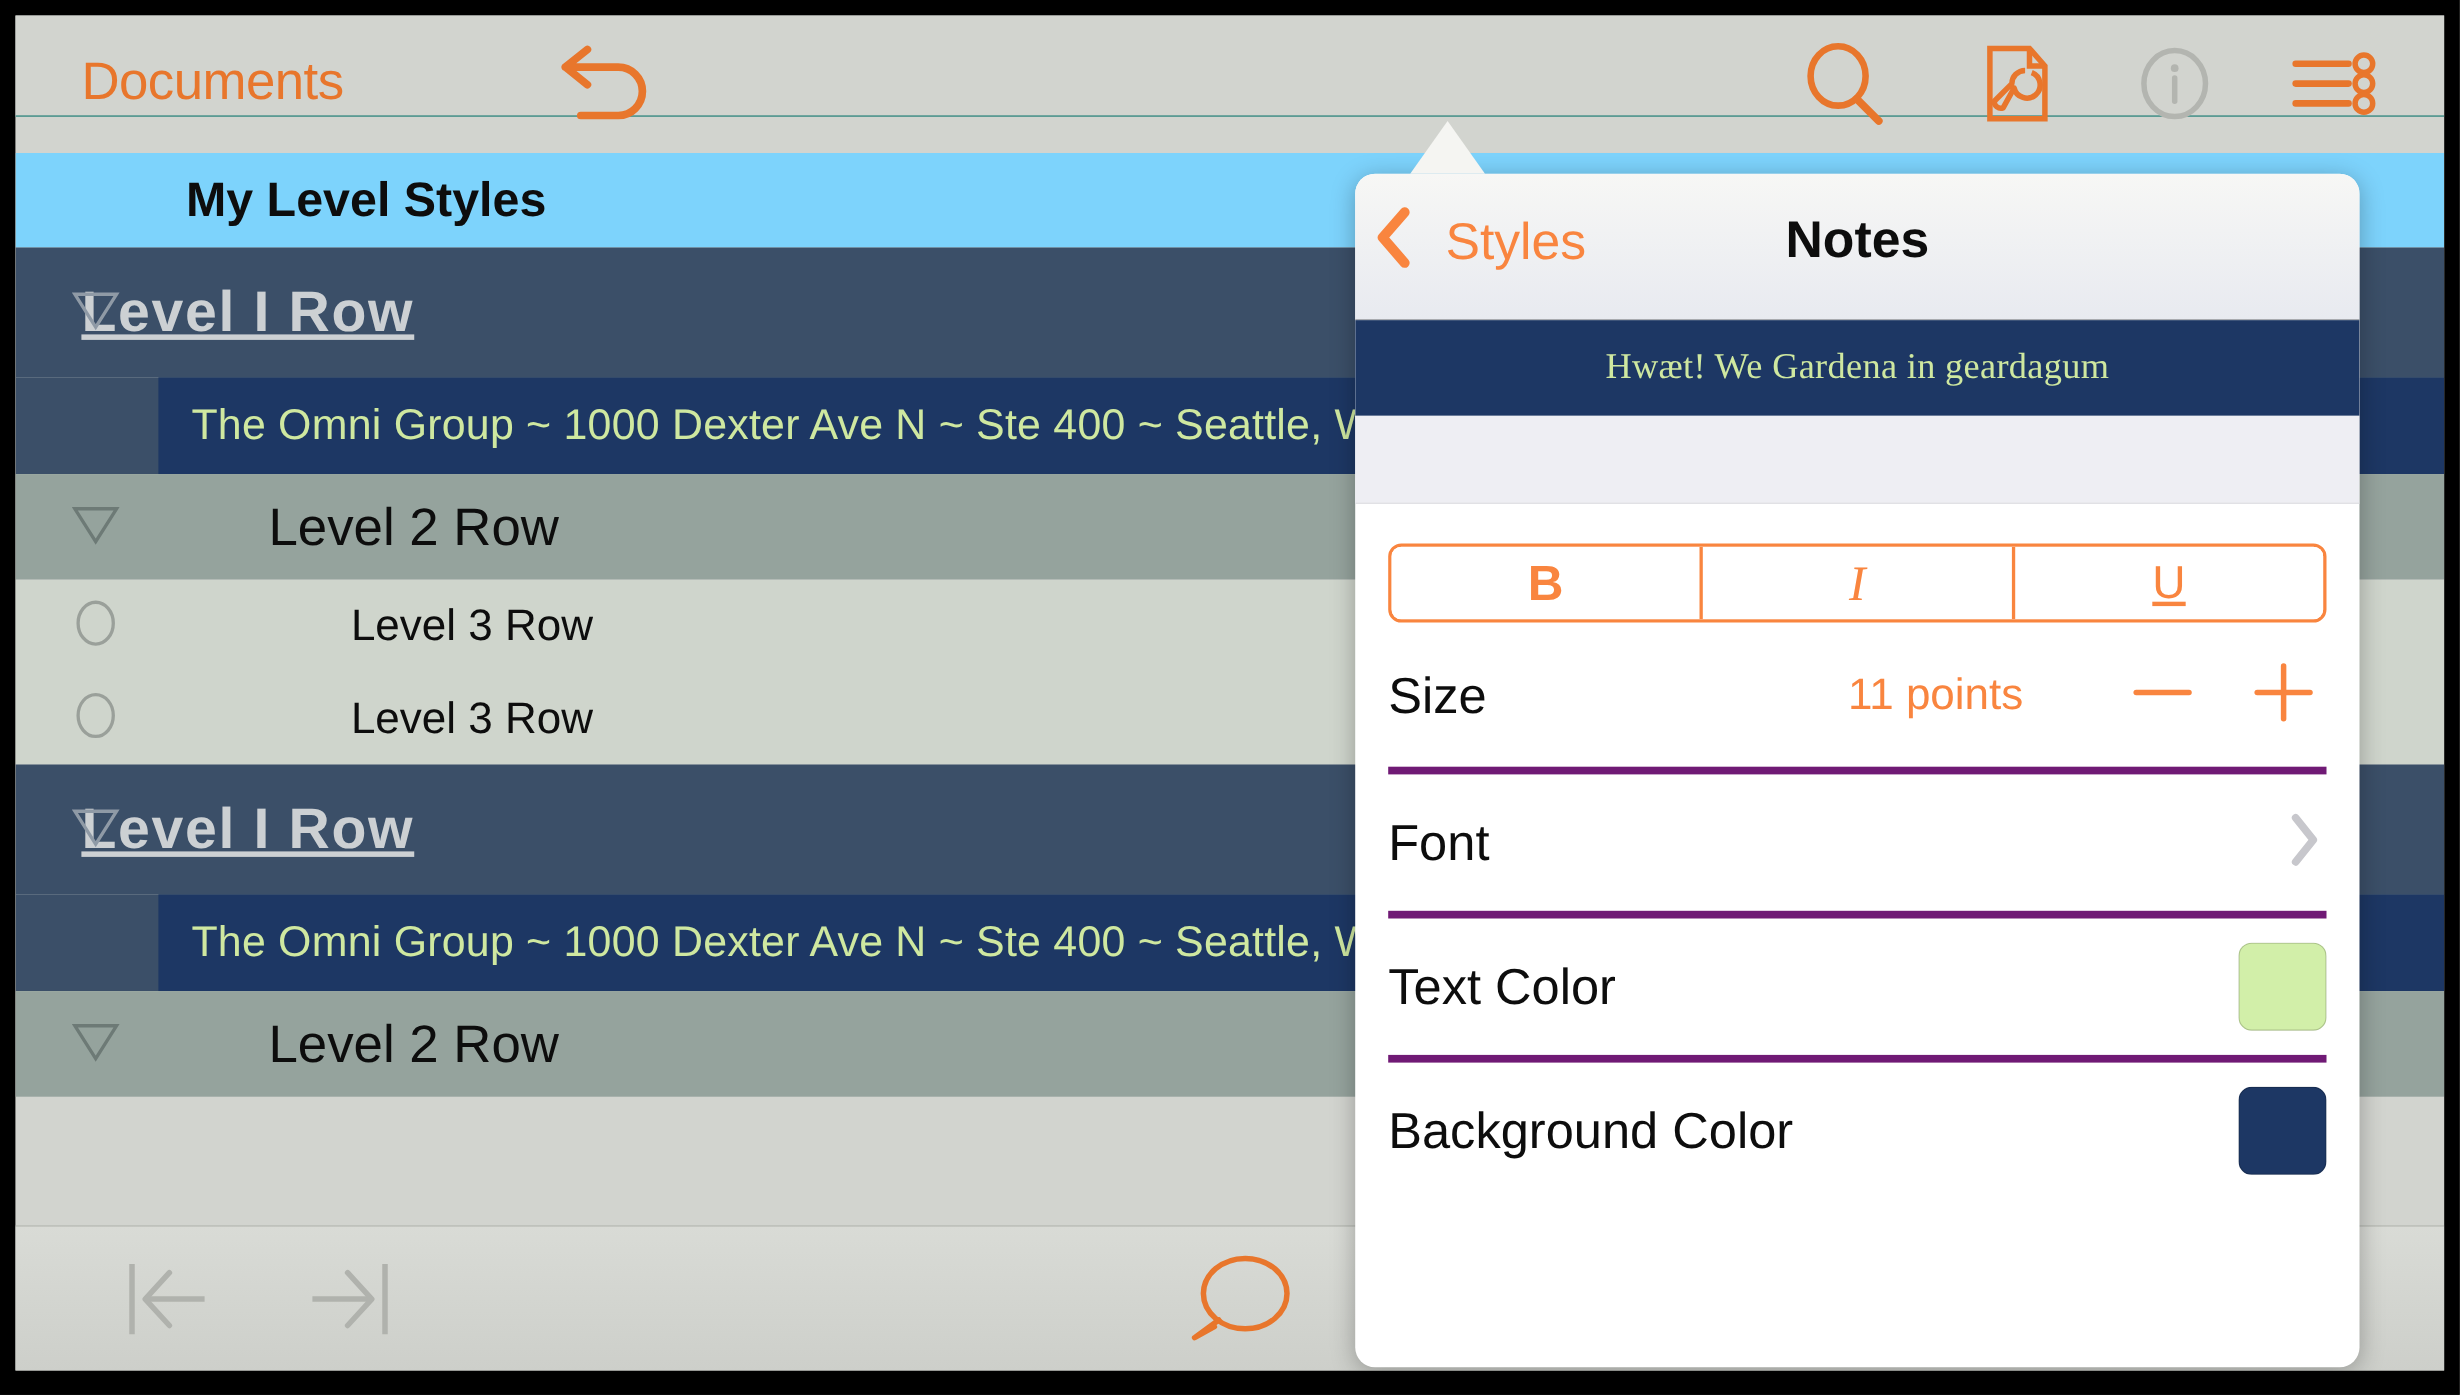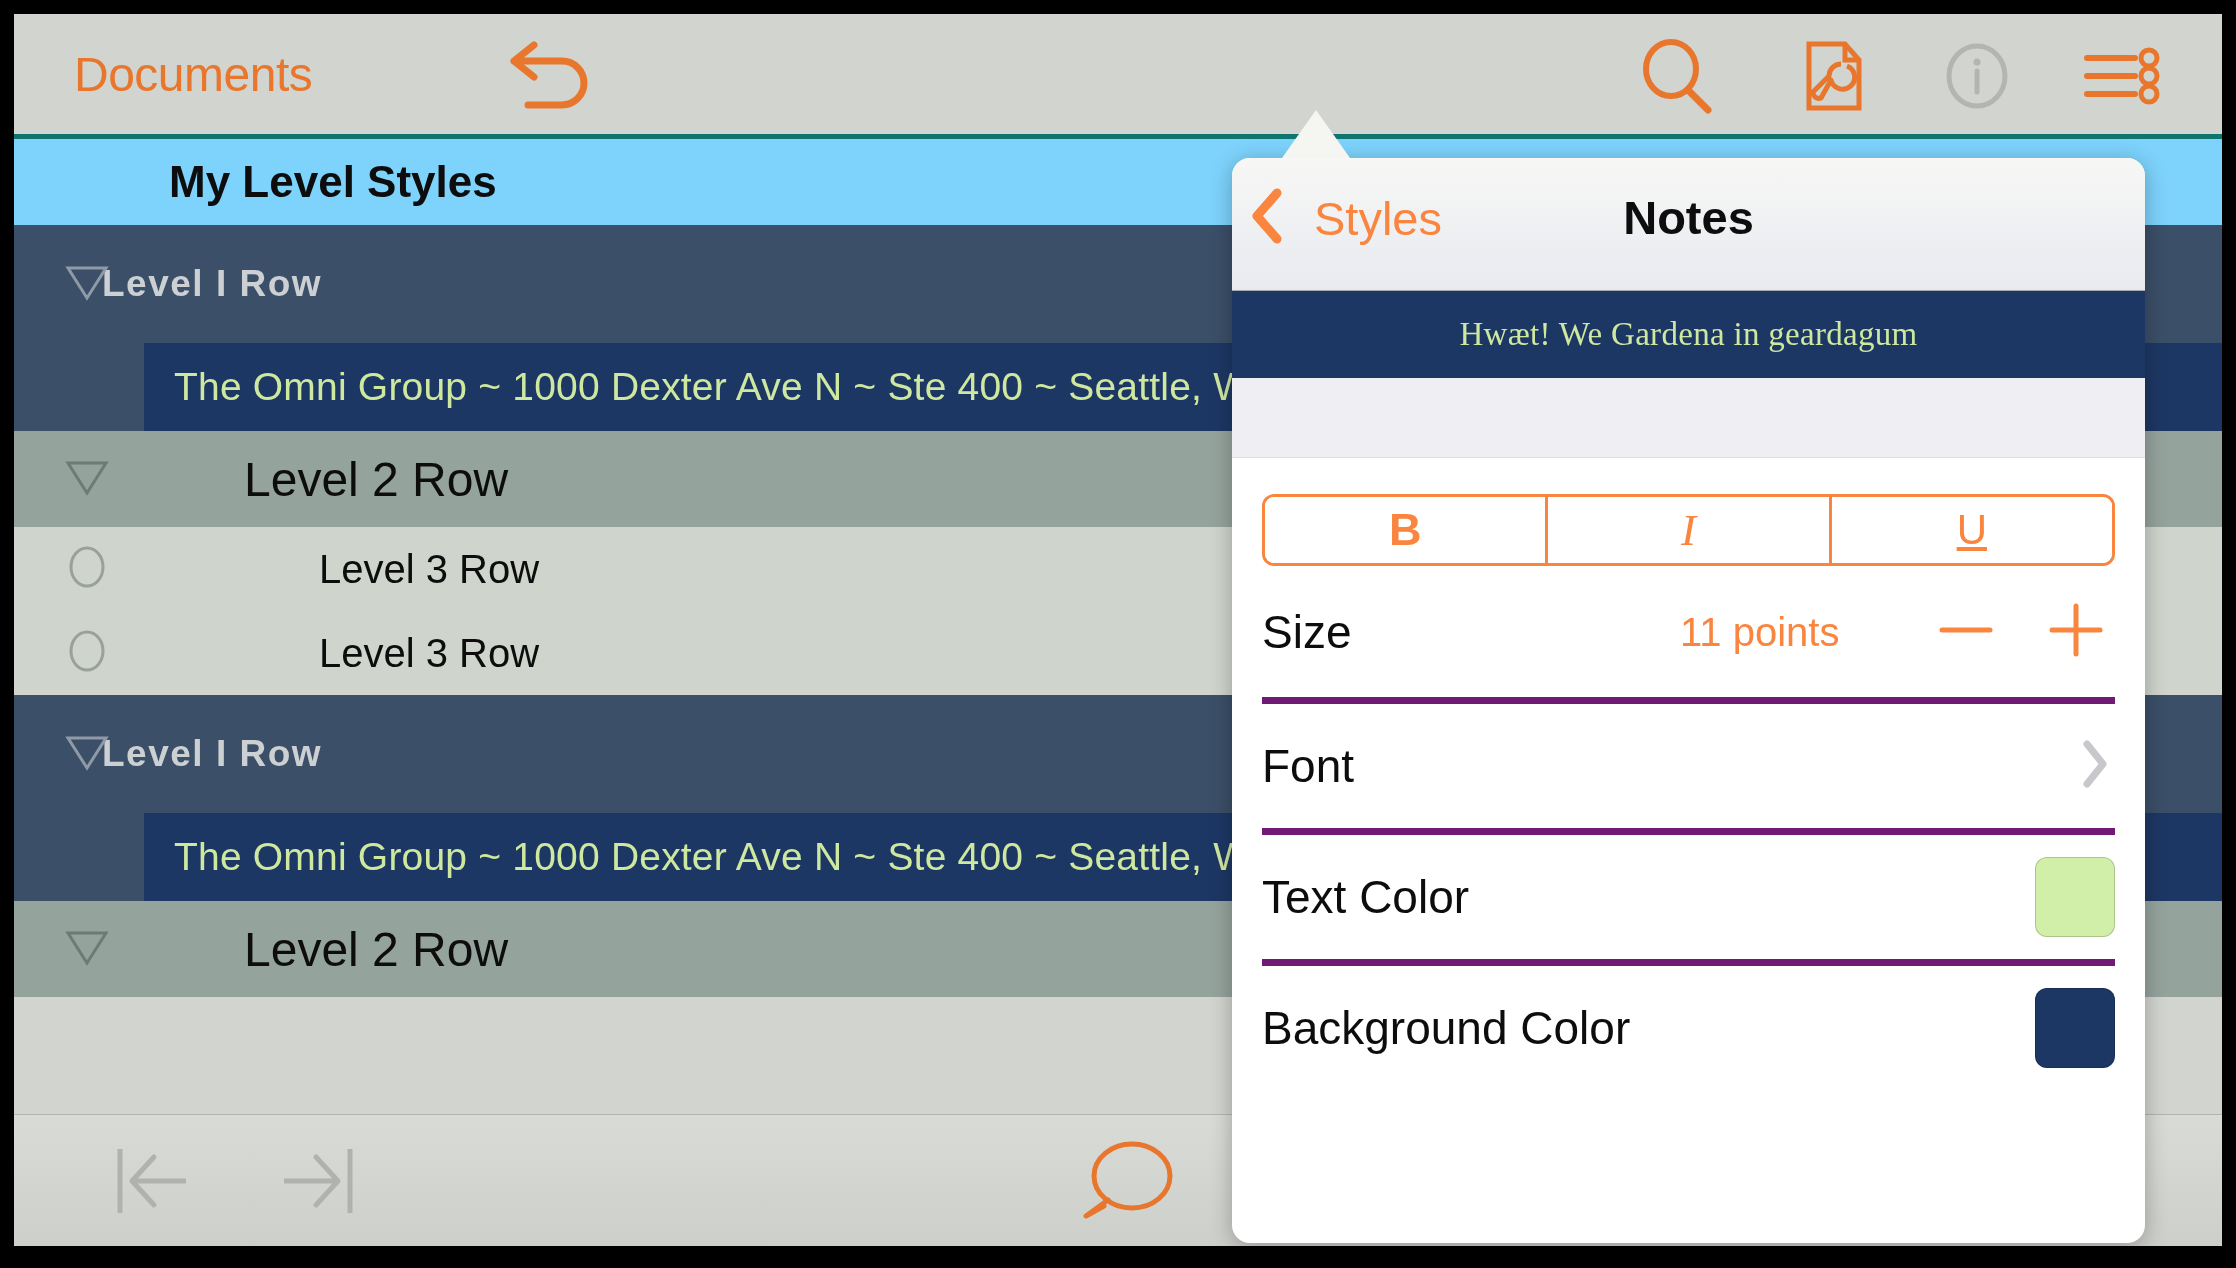--- a/index.html
+++ b/index.html
@@ -13,23 +13,23 @@
     position: absolute;
     left: 14px; top: 14px;
     width: 2208px; height: 1232px;
     background: #d2d4cf;
     overflow: hidden;
   }
 
   
   #toolbar {
     position: absolute; left: 0; top: 0;
-    width: 2208px; height: 125px;
+    width: 2208px; height: 92px;
     background: #d2d4cf;
-    border-bottom: 5px solid #0f766e;
+    border-bottom: 1px solid #0f766e;
   }
   #btn-documents {
     position: absolute; left: 60px; top: 33px;
     font-size: 48px; color: #e8762c; letter-spacing: -0.5px;
   }
   #btn-undo {
     position: absolute; left: 490px; top: 25px;
     width: 90px; height: 72px;
   }
   #doc-title {
@@ -51,22 +51,22 @@
   .row {
     position: relative; width: 100%;
     display: flex; align-items: center;
   }
   .row-header { background: #7dd3fc; height: 86px; }
   .row-header .row-text {
     margin-left: 155px; font-size: 44px; font-weight: bold; color: #0d0d0d;
   }
   .row-l1 { background: #3b4f68; height: 118px; }
   .row-l1 .row-text {
-    margin-left: 88px; font-size: 37px; font-weight: bold;
-    color: #ccd0d3; letter-spacing: 1.5px;
+    margin-left: 60px; font-size: 52px; font-weight: bold;
+    color: #ccd0d3; letter-spacing: 1.5px; text-decoration: underline;
   }
   .row-note {
     background: #1d3764; height: 88px;
     margin-left: 130px; width: calc(100% - 130px);
     display: flex; align-items: center;
   }
   .row-note .note-text {
     margin-left: 30px; font-size: 39px; color: #cfe8a0;
     white-space: nowrap; letter-spacing: 0.2px;
   }

